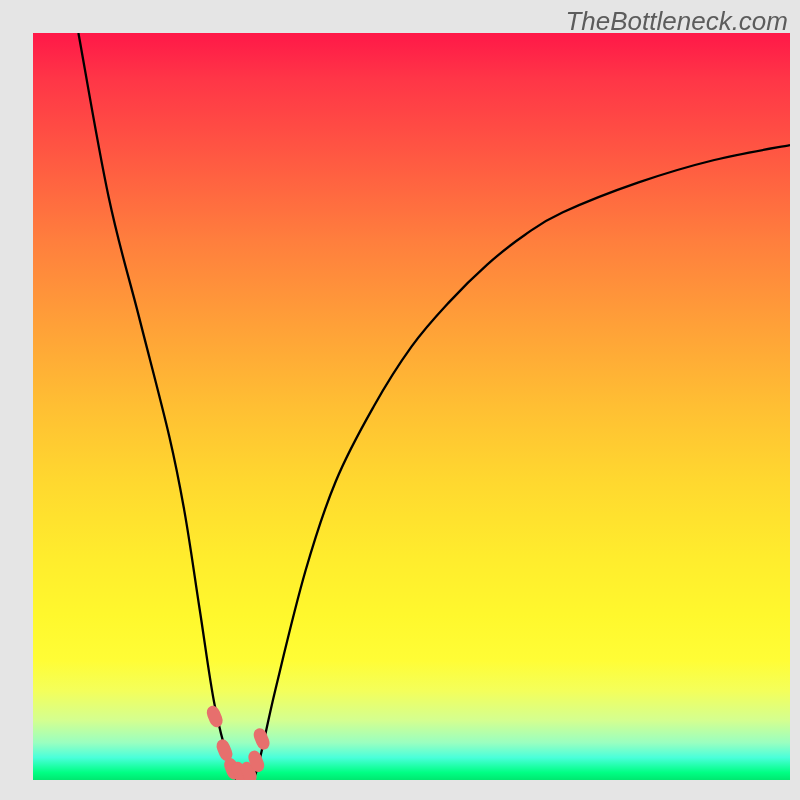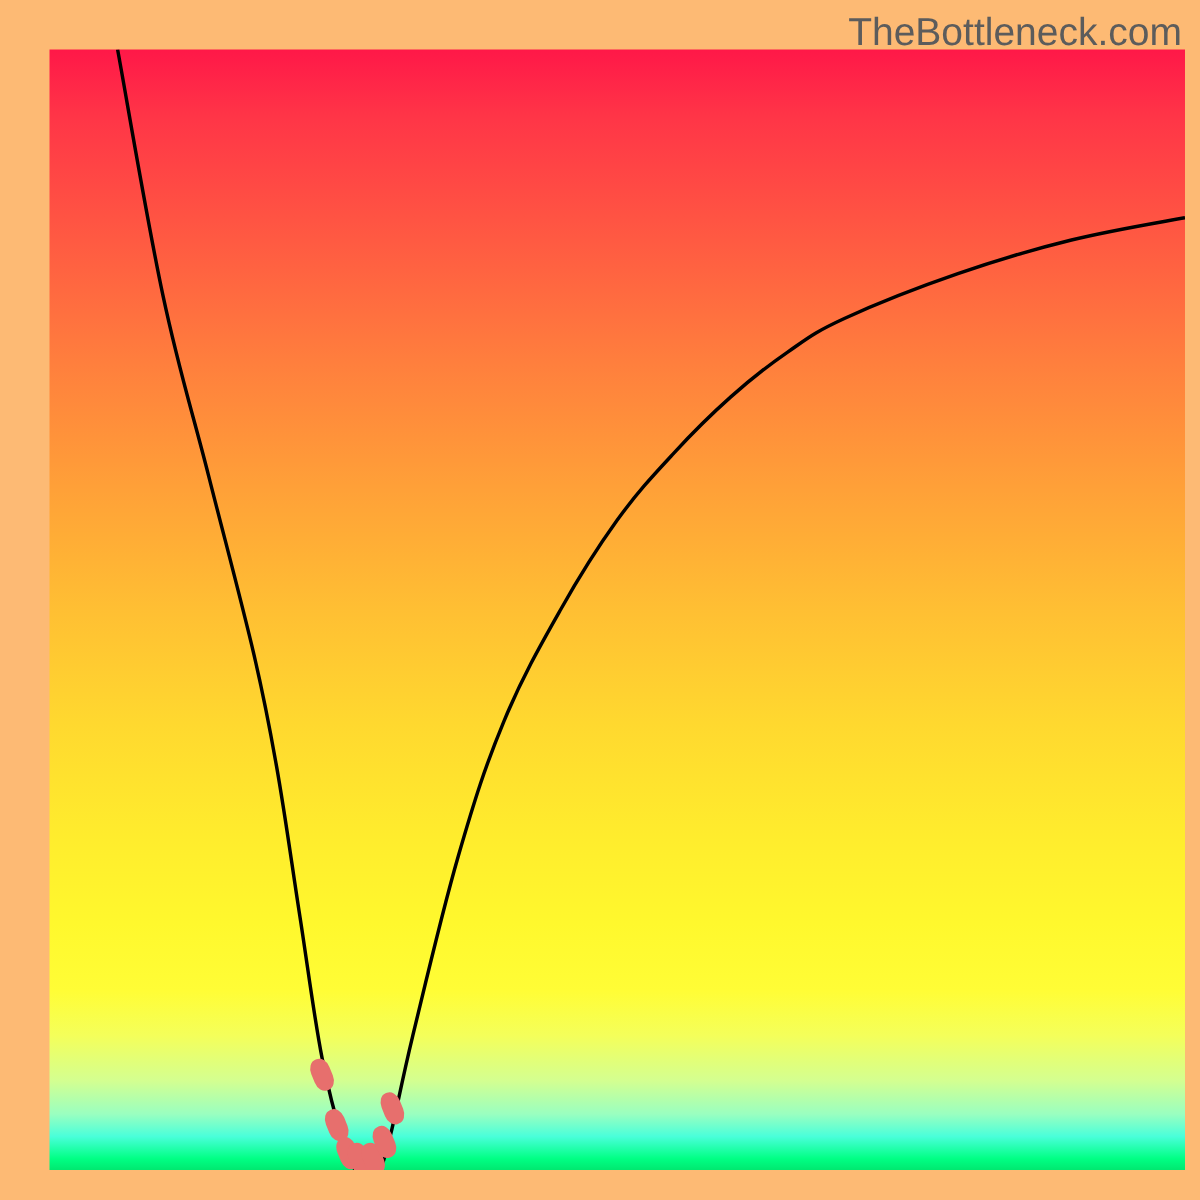--- a/index.html
+++ b/index.html
@@ -8,21 +8,22 @@
     width: 800px;
     height: 800px;
     overflow: hidden;
     background: #000000;
     font-family: Arial, Helvetica, sans-serif;
   }
   .container {
     position: relative;
     width: 800px;
     height: 800px;
-    background: #fdba74;
+    background: #e5e5e5;
+    font-style: italic;
   }
   .plot-area {
     position: absolute;
     left: 33px;
     top: 33px;
     width: 757px;
     height: 747px;
     background: linear-gradient(to bottom,
       #ff1848 0%,
       #ff3547 6%,

